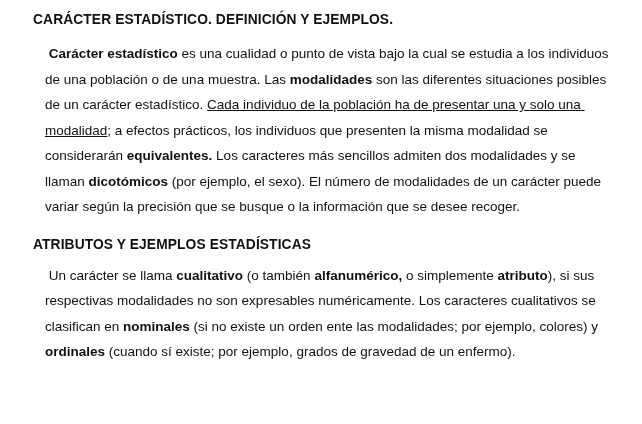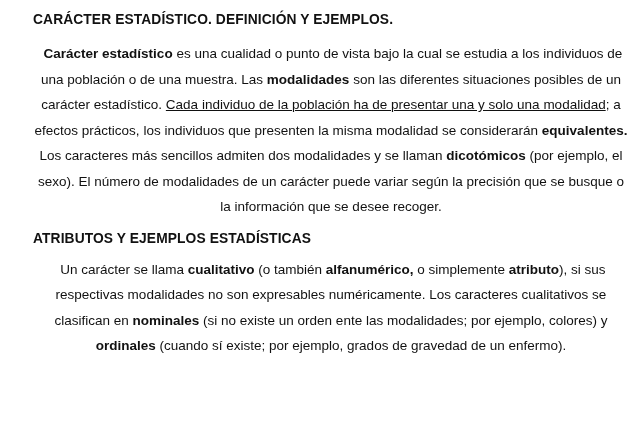--- a/index.html
+++ b/index.html
@@ -25,23 +25,23 @@
     font-size: 13.8px;
     font-weight: bold;
     line-height: 25.5px;
     margin: 0;
     letter-spacing: 0.1px;
   }
   .para {
     font-size: 13.5px;
     font-weight: normal;
     line-height: 25.5px;
-    margin: 0;
+    margin: 12px;
     white-space: pre-wrap;
-    text-align: center;
+    text-align: left;
   }
   .para-1 { margin-top: 8.5px; }
   .heading-2 { margin-top: 6px; }
   .para-2 { margin-top: 5.5px; }
   .b { font-weight: bold; }
   .u { text-decoration: underline; }
 </style>
 </head>
 <body>
 

